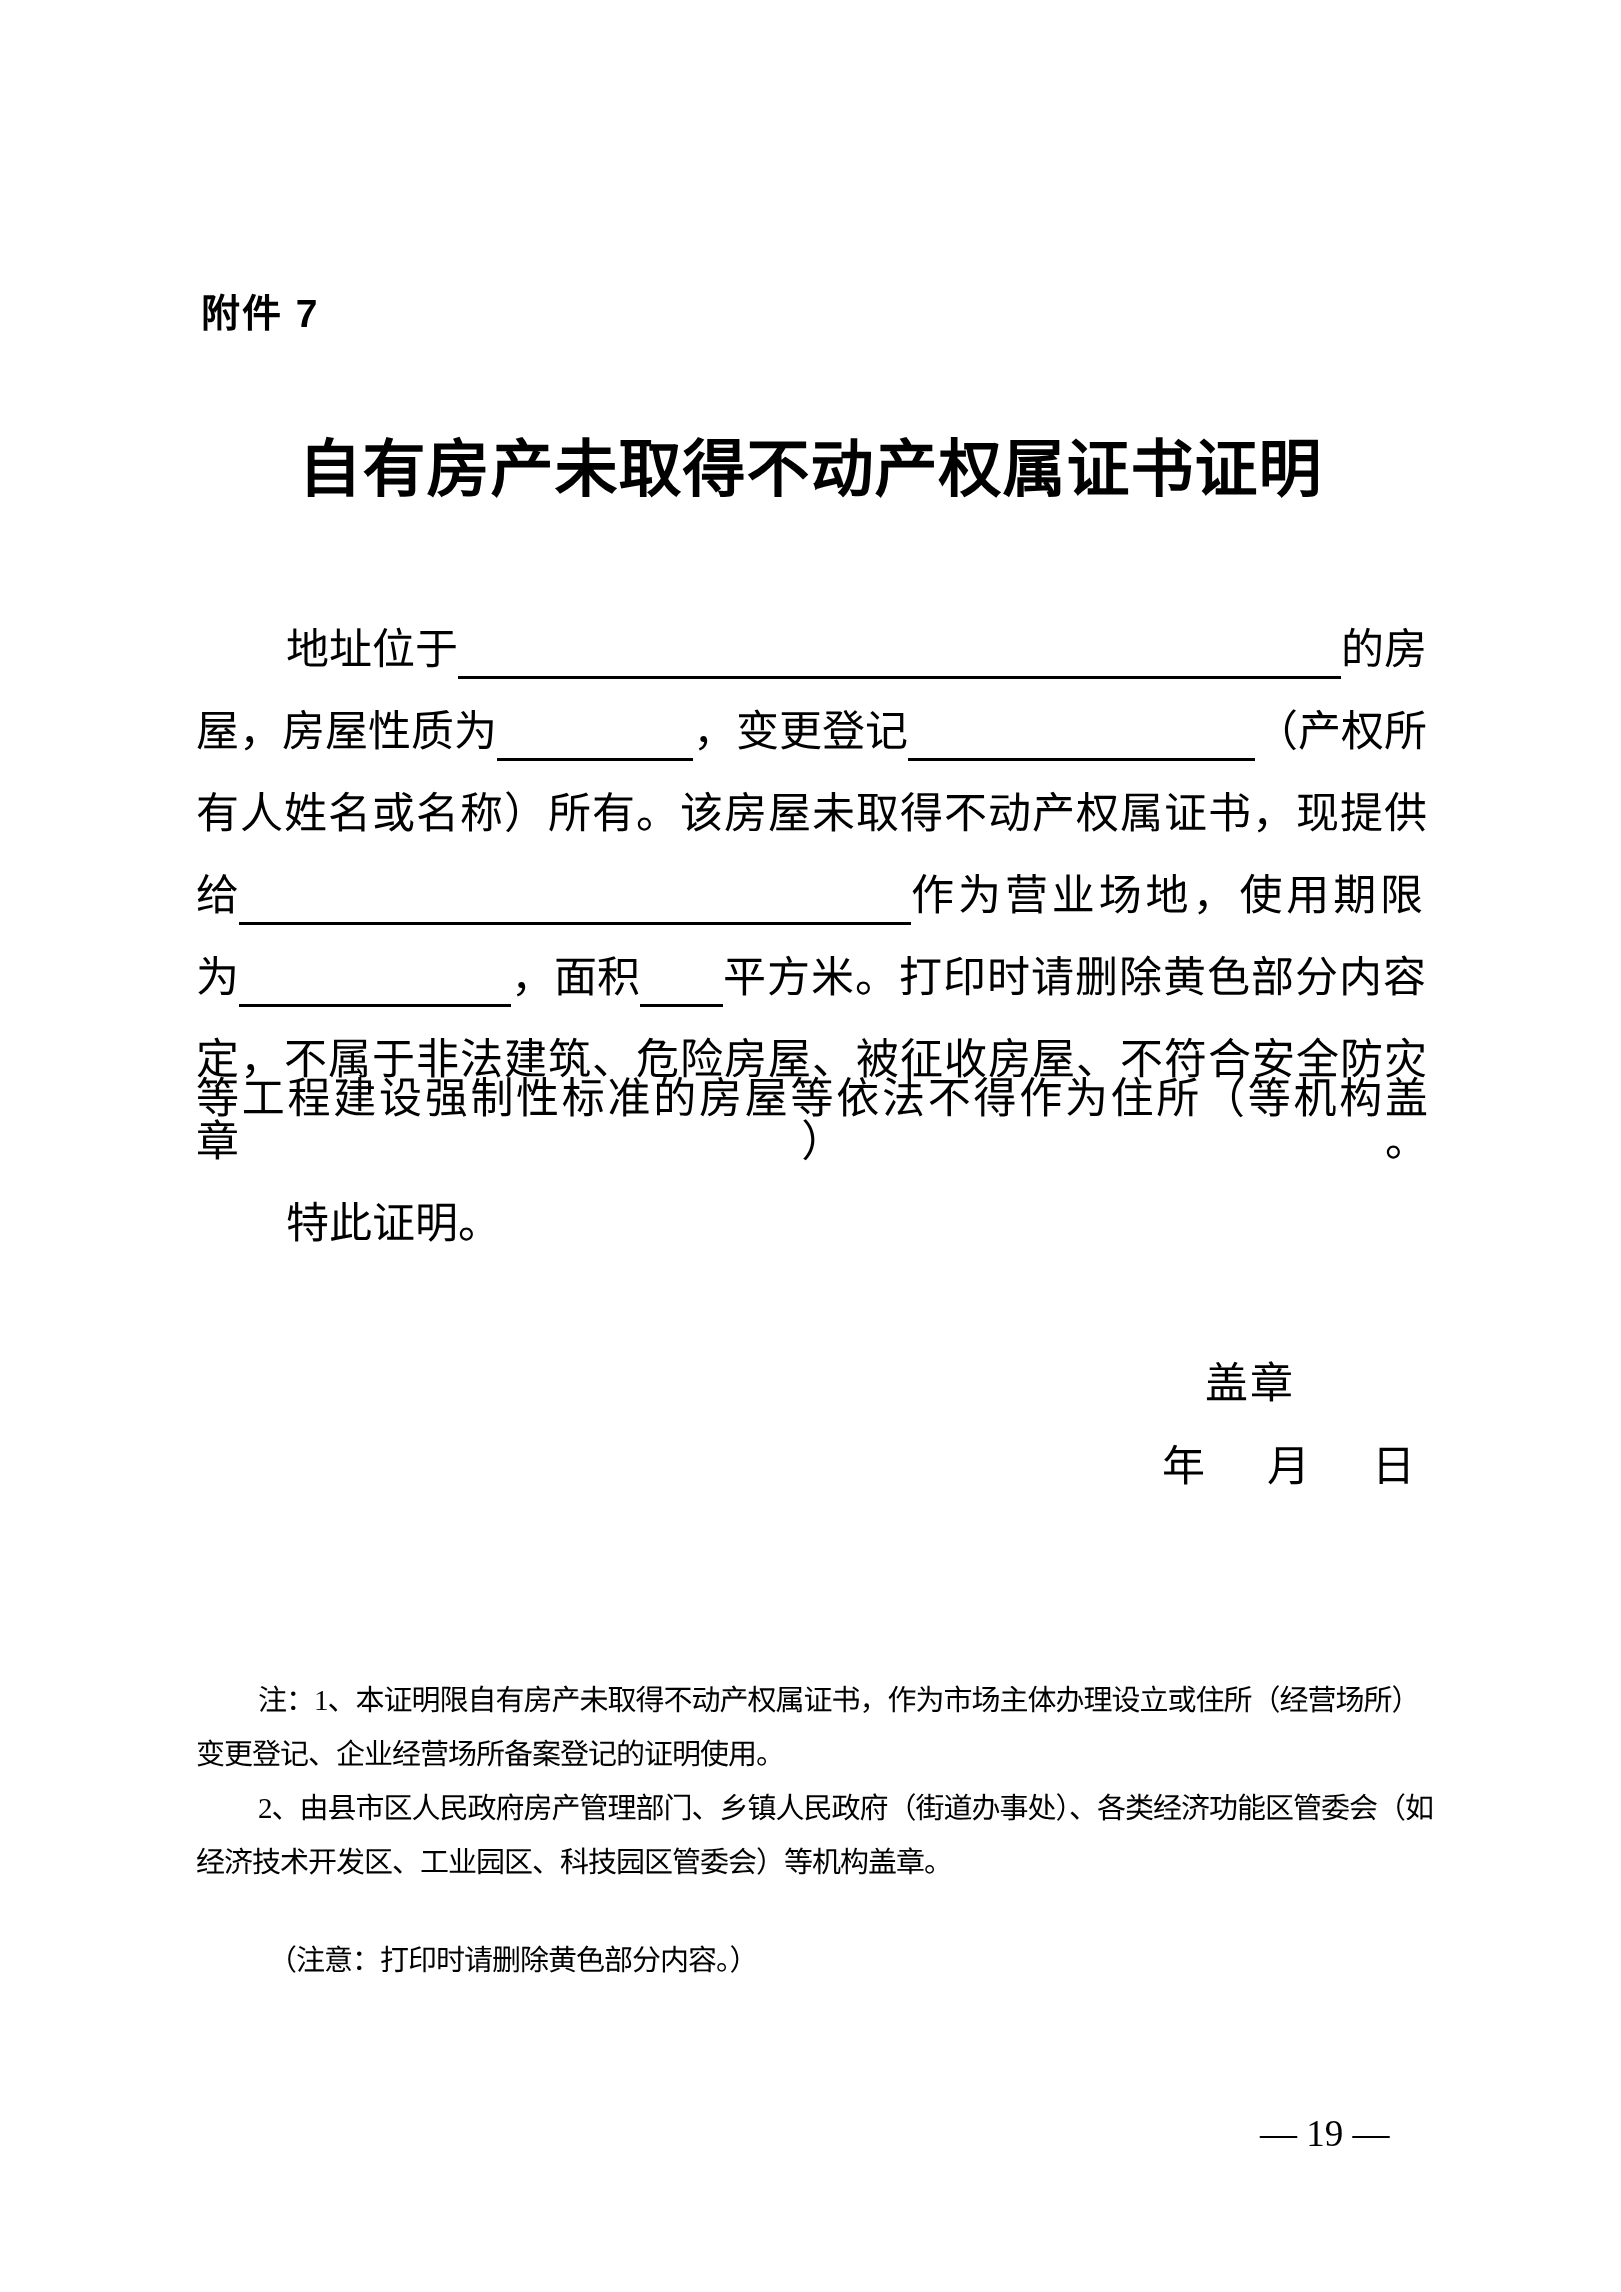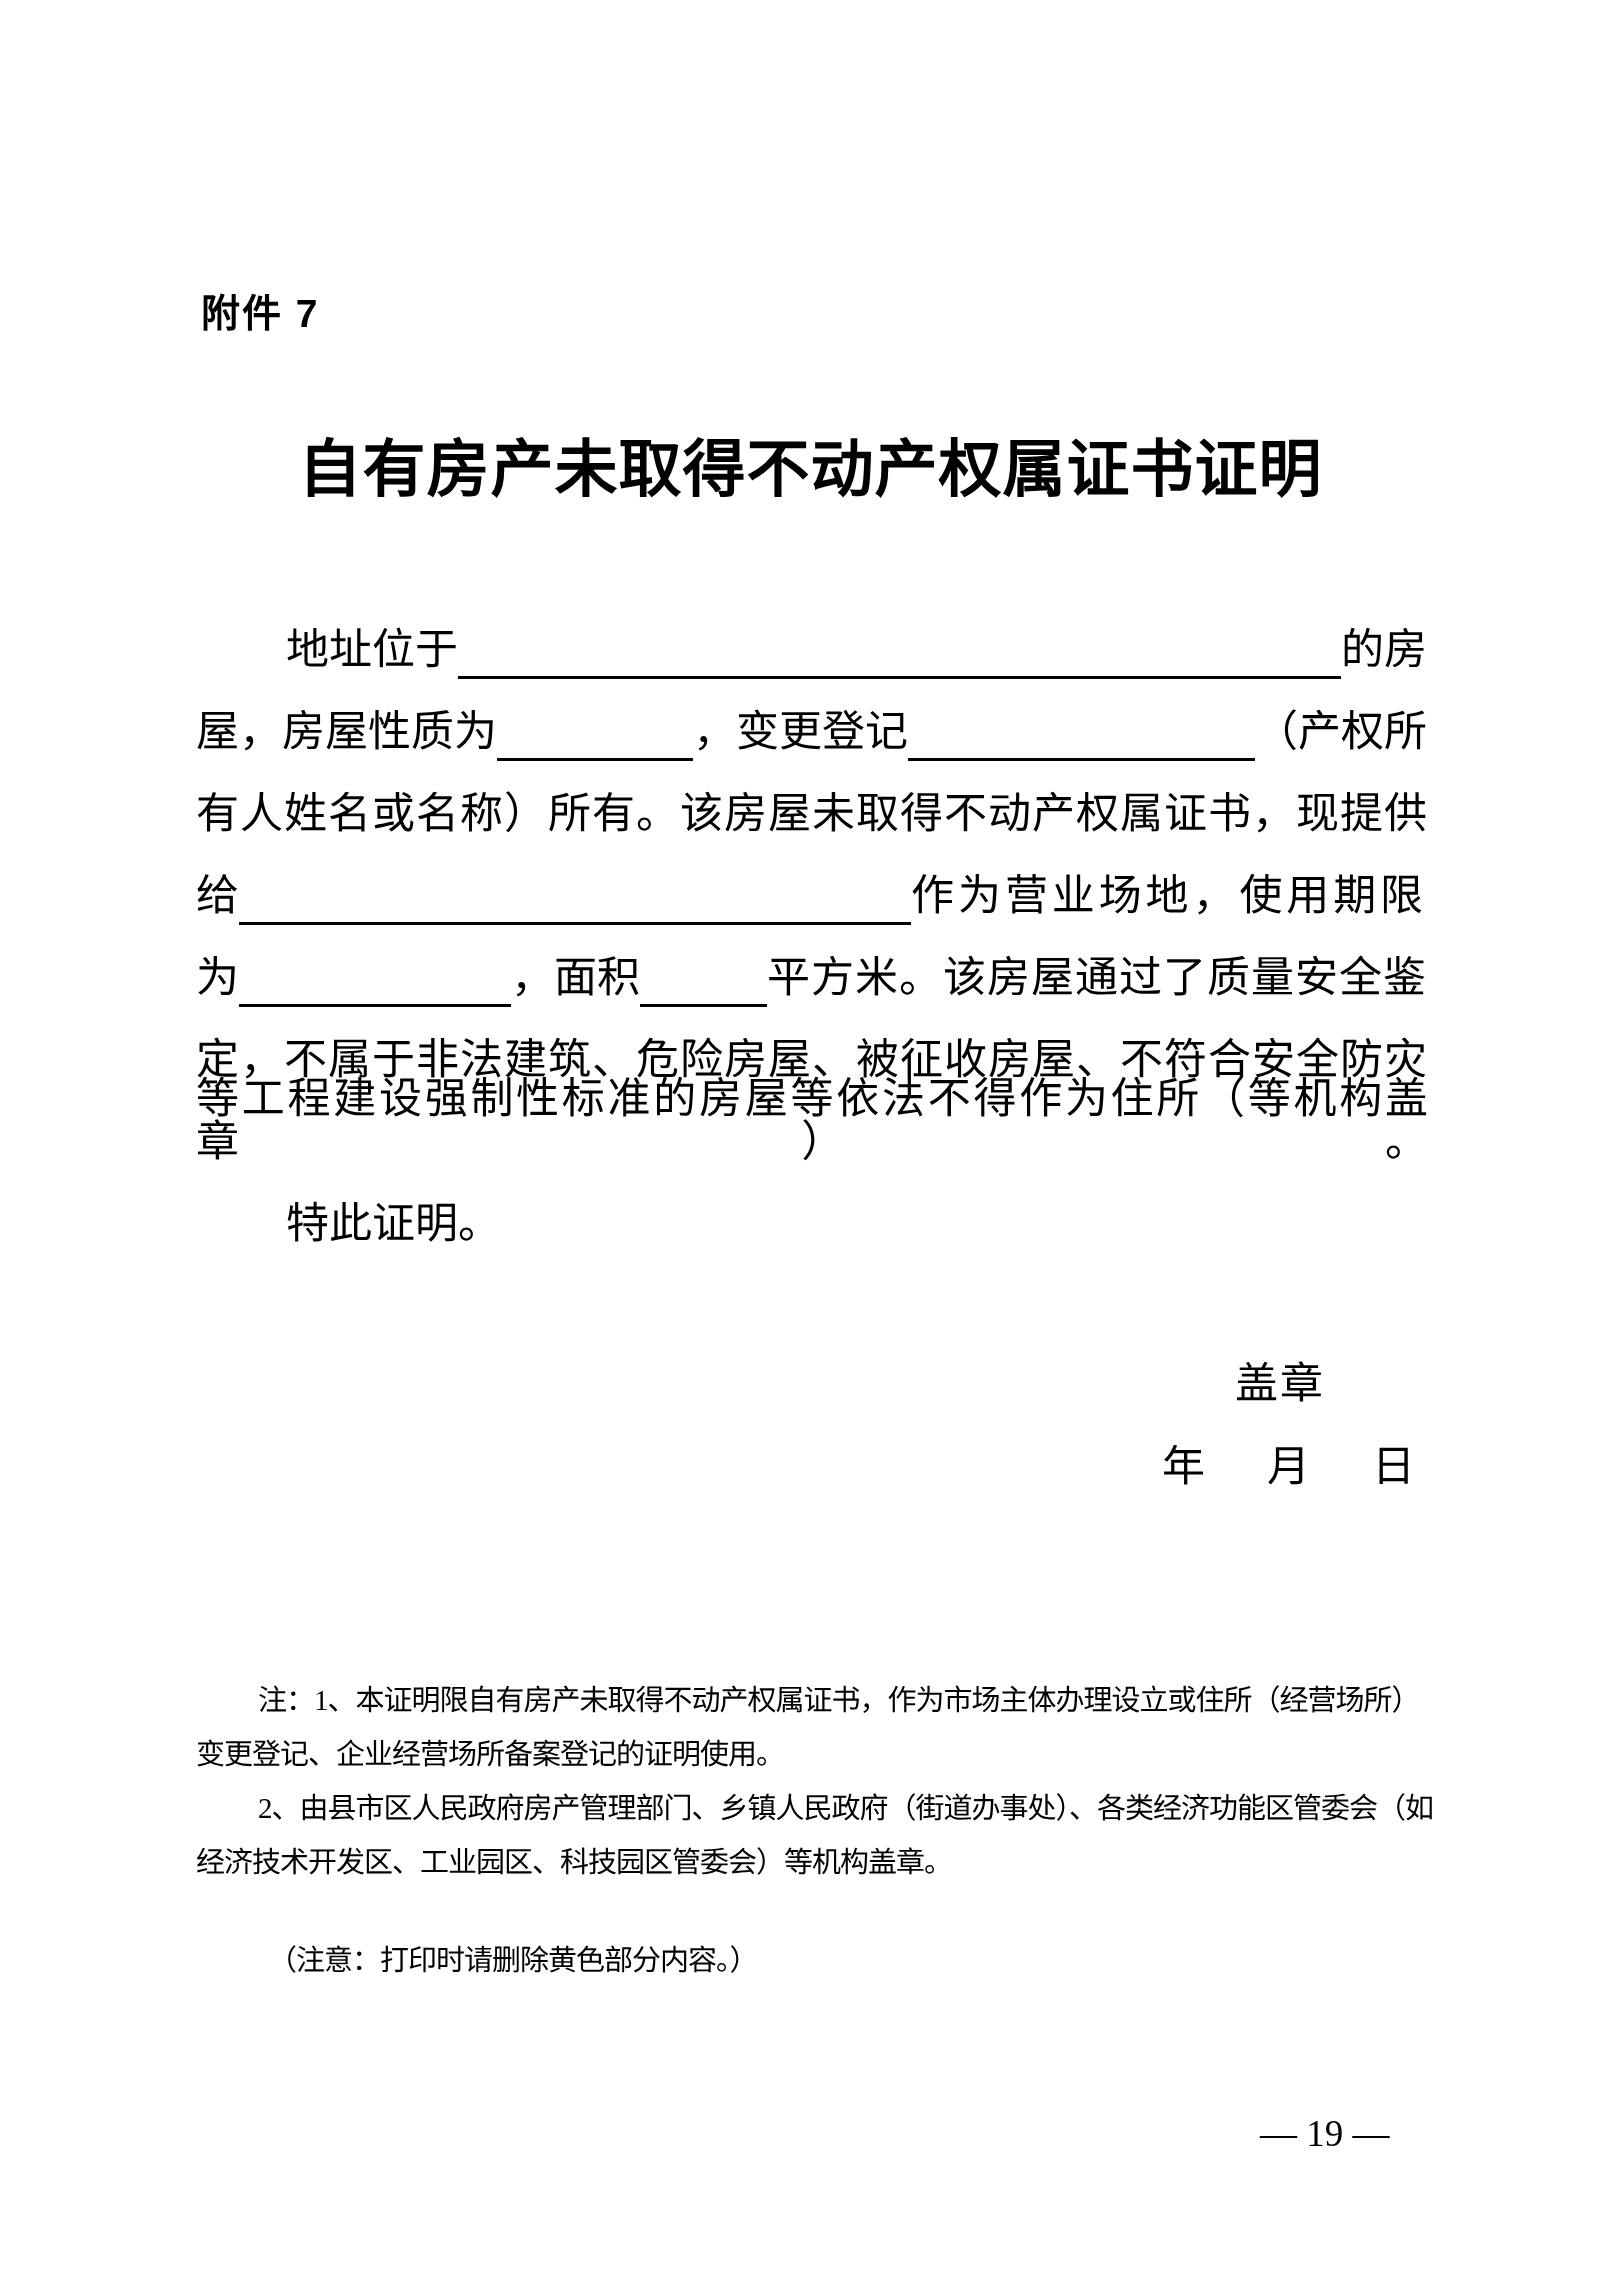--- a/index.html
+++ b/index.html
@@ -58,21 +58,21 @@
   }
   .grow { flex: 1 1 auto; }
   .fill {
     flex: 1 1 auto;
     white-space: normal;
     text-align: justify;
     text-align-last: justify;
   }
   .sign-seal {
     position: absolute;
-    left: 1235px;
+    left: 1205px;
     top: 1362px;
     font-size: 43px;
     line-height: 1;
     letter-spacing: 2px;
   }
   .sign-date {
     position: absolute;
     left: 1162px;
     top: 1445px;
     width: 253px;
@@ -151,21 +151,21 @@
       <span class="seg">给</span>
       <span class="blank grow"></span>
       <span class="seg" style="letter-spacing:3.9px;margin-top:33px;">作为营业场地，使用期限</span>
     </div>
 
     <div class="bline">
       <span class="seg">为</span>
       <span class="blank" style="flex:0 0 272px;"></span>
       <span class="seg">，面积</span>
       <span class="blank grow"></span>
-      <span class="seg" style="letter-spacing:1px;">平方米。该房屋通过了质量安全鉴</span>
+      <span class="seg" style="letter-spacing:1px;">平方米。打印时请删除黄色部分内容</span>
     </div>
 
     <div class="bline">
       <span class="seg fill">定，不属于非法建筑、危险房屋、被征收房屋、不符合安全防灾</span>
     </div>
 
     <div class="bline">
       <span class="seg fill" style="letter-spacing:-1px;">等工程建设强制性标准的房屋等依法不得作为住所（等机构盖章）。</span>
     </div>
 

